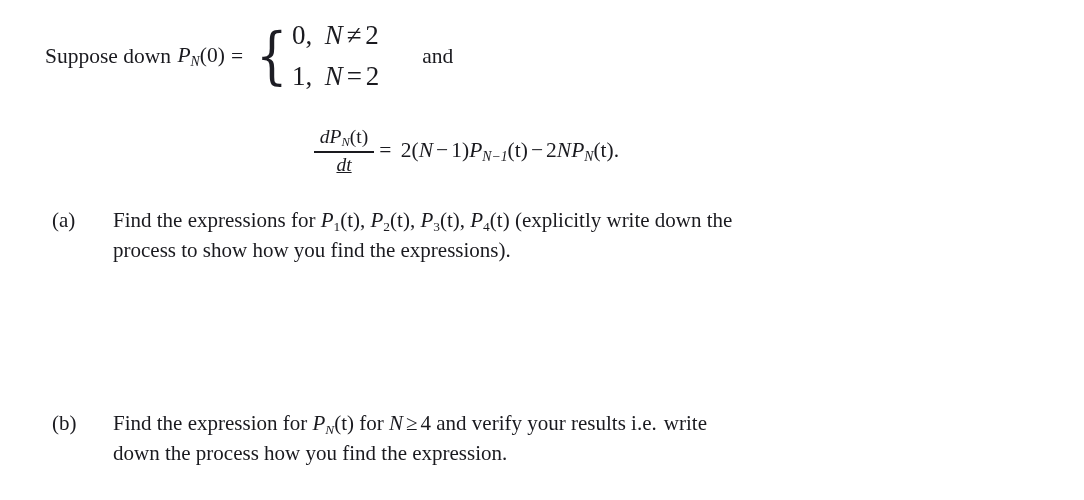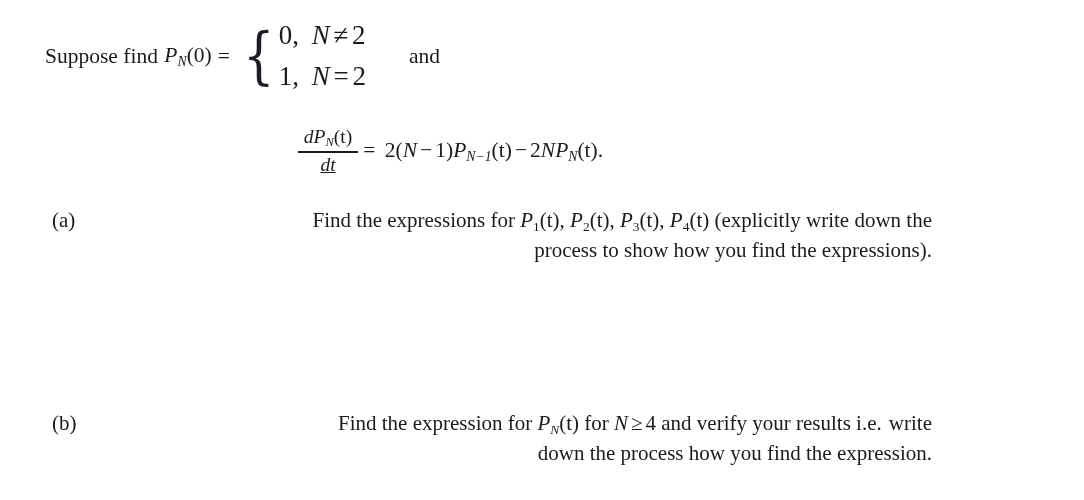--- a/index.html
+++ b/index.html
@@ -79,20 +79,21 @@
     align-items: center;
     font-size: 21.5px;
     white-space: nowrap;
   }
   .frac {
     display: inline-flex;
     flex-direction: column;
     align-items: center;
     vertical-align: middle;
     margin-right: .10em;
+    margin-left: 16px;
   }
   .frac .num { font-size: 19.5px; padding: 0 .30em 1px .30em; }
   .frac .bar {
     display: block;
     width: 100%;
     height: 1.4px;
     background: #1a1a1f;
   }
   .frac .den { font-size: 19.5px; padding: 1px .30em 0 .30em; text-decoration: underline; }
   #line-ode .rhs { padding-left: .30em; text-align: right; }
@@ -106,34 +107,34 @@
     line-height: 1.42;
   }
   .item .tag {
     position: absolute;
     left: 0;
     top: 0;
     width: 41px;
     text-align: left;
   }
   .item .body {
-    margin-left: 41px;
-    text-align: right;
+    margin-left: 61px;
+    text-align: left;
   }
   .item .body .l2 { display: block; }
   .sentence-gap { display: inline-block; width: .34em; }
 
   #item-a { top: 206px; }
   #item-b { top: 409px; }
 </style>
 </head>
 <body>
 
 <div id="line-suppose" class="math">
-  <span class="lead">Suppose find</span>
+  <span class="lead">Suppose down</span>
   <span>
     <span class="mi">P</span><sub class="sb">N</sub><span class="paren">(0)</span>
   </span>
   <span class="mo eqsign">=</span>
 
   <span class="cases">
     <span class="brace">{</span>
     <span class="cases-rows">
       <span class="row">
         <span class="mn">0,</span>

